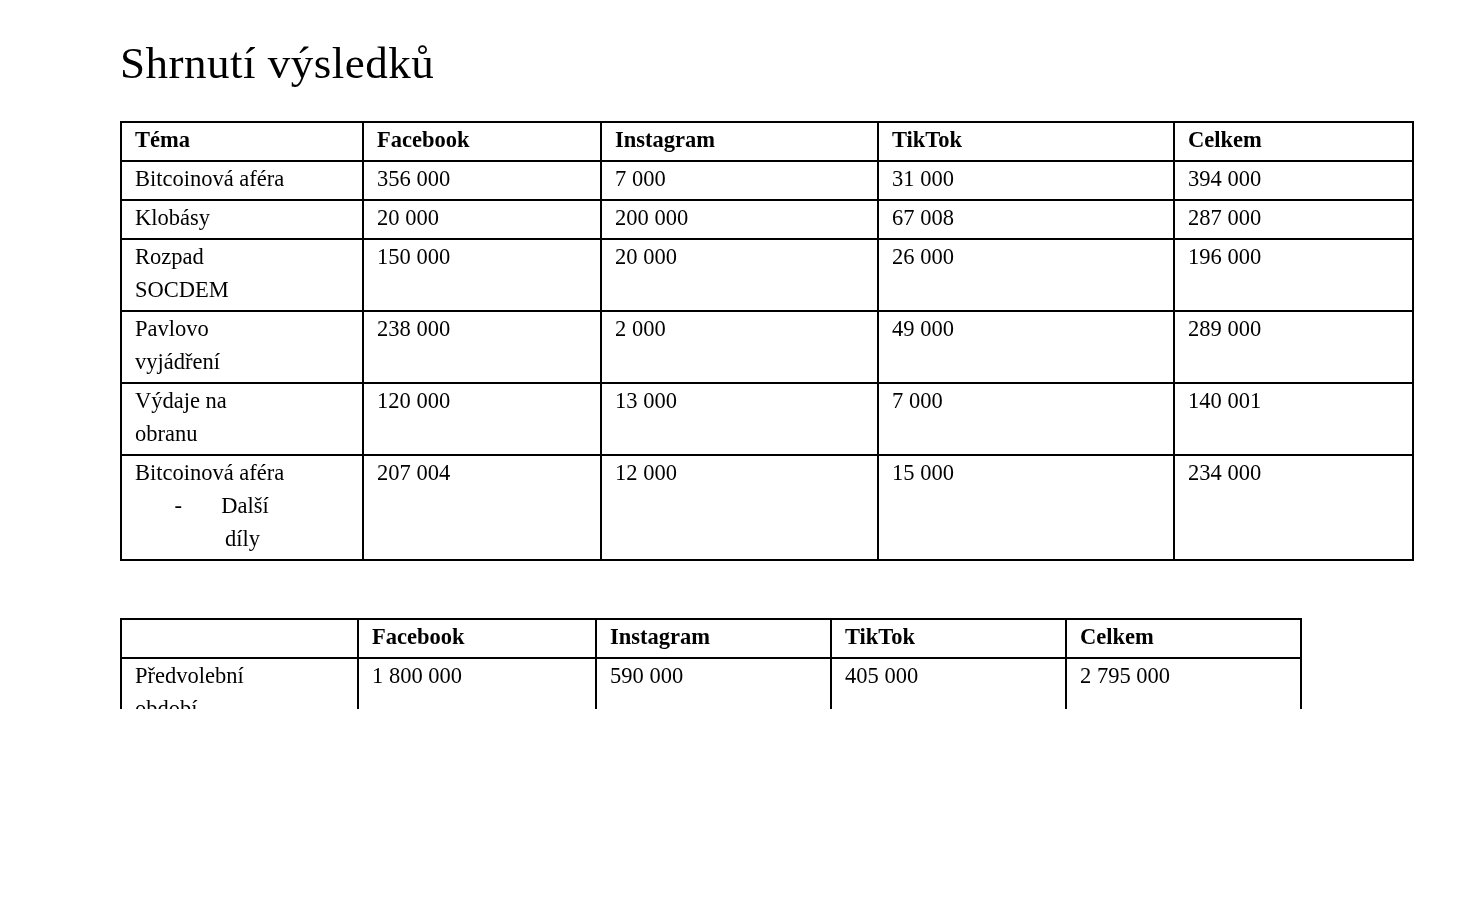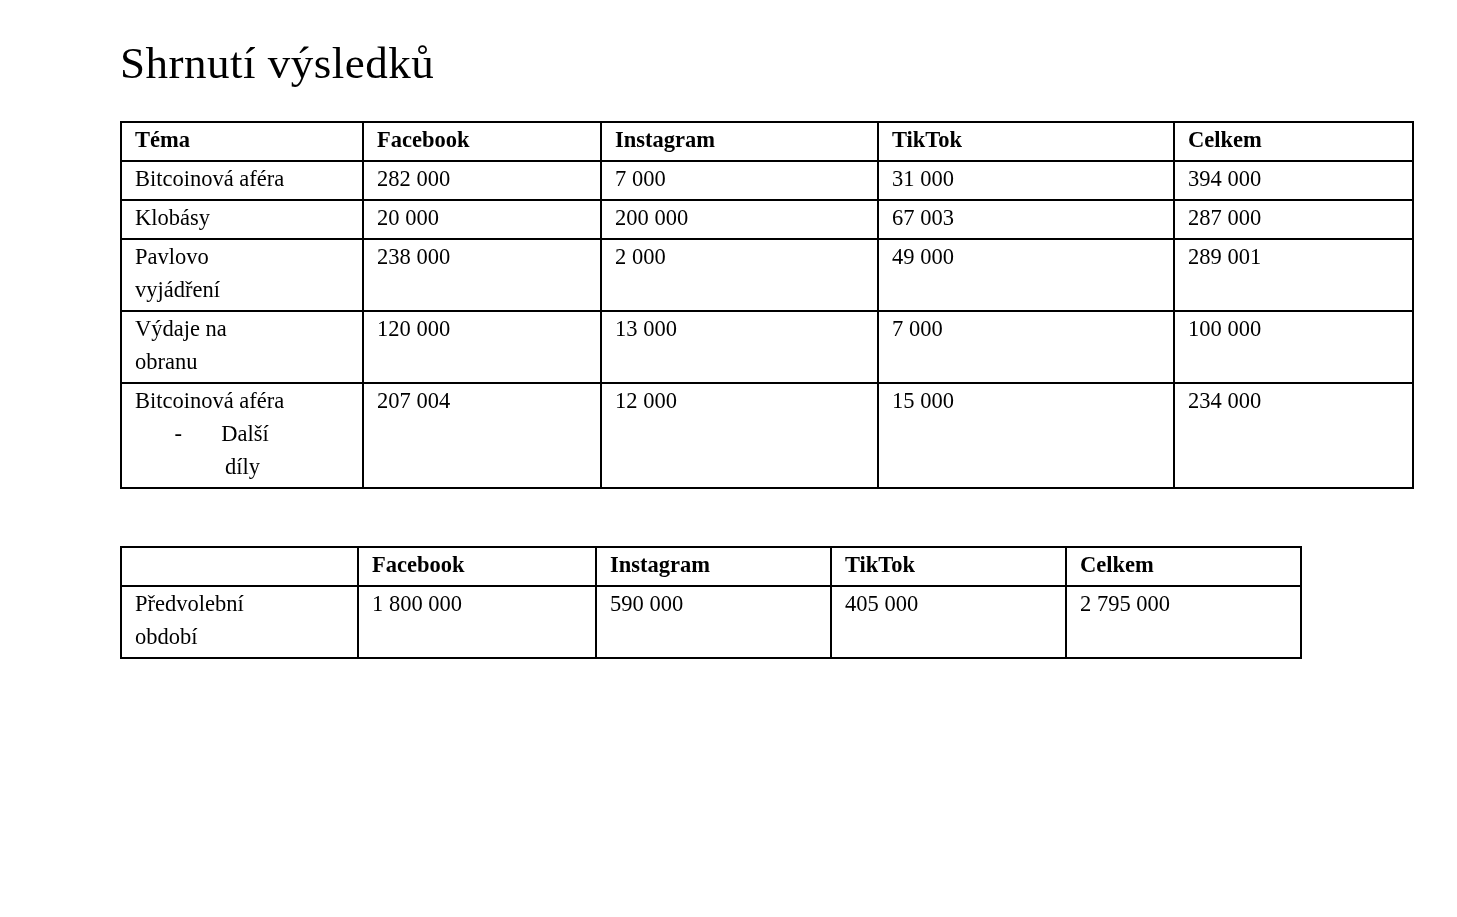--- a/index.html
+++ b/index.html
@@ -69,47 +69,55 @@
         <th>Téma</th>
         <th>Facebook</th>
         <th>Instagram</th>
         <th>TikTok</th>
         <th>Celkem</th>
       </tr>
     </thead>
     <tbody>
       <tr>
         <td class="topic">Bitcoinová aféra</td>
-        <td>282 000</td>
+        <td>356 000</td>
         <td>7 000</td>
         <td>31 000</td>
         <td>394 000</td>
       </tr>
       <tr>
         <td class="topic">Klobásy</td>
         <td>20 000</td>
         <td>200 000</td>
-        <td>67 003</td>
+        <td>67 008</td>
         <td>287 000</td>
+      </tr>
+      <tr>
+        <td class="topic">Rozpad
+SOCDEM</td>
+        <td>150 000</td>
+        <td>20 000</td>
+        <td>26 000</td>
+        <td>196 000</td>
       </tr>
       <tr>
         <td class="topic">Pavlovo
 vyjádření</td>
         <td>238 000</td>
         <td>2 000</td>
         <td>49 000</td>
-        <td>289 001</td>
+        <td>289 000</td>
       </tr>
       <tr>
         <td class="topic">Výdaje na
 obranu</td>
         <td>120 000</td>
         <td>13 000</td>
         <td>7 000</td>
-        <td>100 000</td>
+        <td>140 001</td>
       </tr>
       <tr>
         <td class="topic">Bitcoinová aféra
        -       Další
                 díly</td>
         <td>207 004</td>
         <td>12 000</td>
         <td>15 000</td>
         <td>234 000</td>
       </tr>

